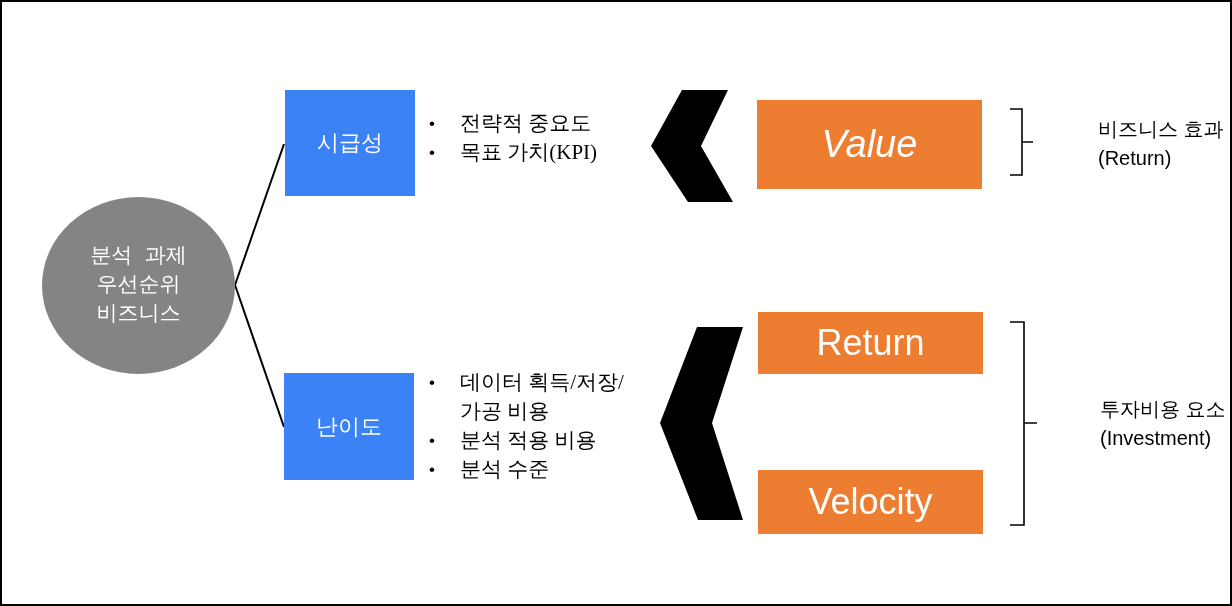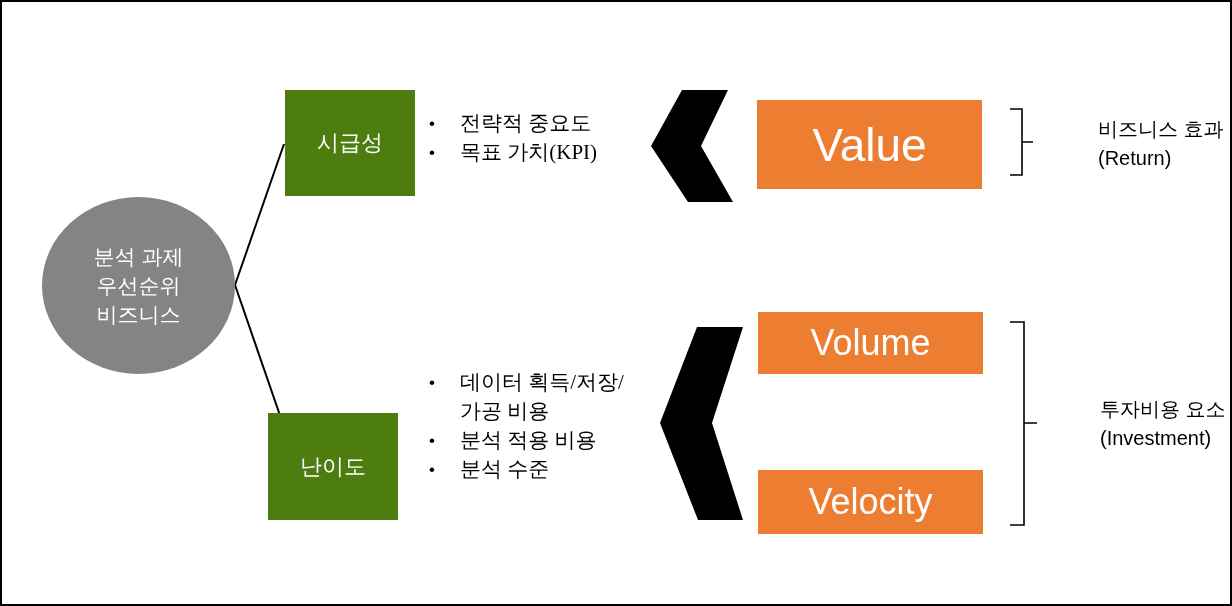--- a/index.html
+++ b/index.html
@@ -20,41 +20,42 @@
   }
   .ellipse {
     position: absolute;
     left: 40px; top: 195px;
     width: 193px; height: 177px;
     background: #848484;
     border-radius: 50%;
     display: flex;
     align-items: center;
     justify-content: center;
+    font-family: Liberation Mono, monospace;
   }
   .ellipse-text {
     color: #ffffff;
     font-size: 21px;
     line-height: 29px;
     text-align: center;
     white-space: nowrap;
   }
   .bluebox {
     position: absolute;
     width: 130px; height: 107px;
-    background: #4d7c0f;
+    background: #3b82f6;
     color: #ffffff;
     font-size: 22px;
     display: flex;
     align-items: center;
     justify-content: center;
     text-align: center;
   }
   .bluebox.urgency { left: 283px; top: 88px; height: 106px; }
-  .bluebox.difficulty { left: 266px; top: 371px; margin-top: 40px; }
+  .bluebox.difficulty { left: 282px; top: 371px; }
   .bullet-list {
     position: absolute;
     font-size: 21px;
     line-height: 29px;
     color: #000000;
   }
   .bullet-list.top { left: 421px; top: 107px; }
   .bullet-list.bottom { left: 421px; top: 366px; }
   .bullet-item { display: flex; align-items: flex-start; }
   .bullet-marker {
@@ -66,21 +67,21 @@
   }
   .bullet-text { white-space: pre-line; font-family: Liberation Serif, serif; }
   .orangebox {
     position: absolute;
     background: #ED7D31;
     color: #ffffff;
     display: flex;
     align-items: center;
     justify-content: center;
   }
-  .orangebox.value { left: 755px; top: 98px; width: 225px; height: 89px; font-size: 46px; }
+  .orangebox.value { left: 755px; top: 98px; width: 225px; height: 89px; font-size: 38px; font-style: italic; }
   .orangebox.volume { left: 756px; top: 310px; width: 225px; height: 62px; font-size: 36px; }
   .orangebox.variety { left: 756px; top: 389px; width: 225px; height: 63px; font-size: 36px; }
   .orangebox.velocity { left: 756px; top: 468px; width: 225px; height: 64px; font-size: 36px; }
   .annotation {
     position: absolute;
     color: #000000;
     font-size: 20px;
     line-height: 29px;
     white-space: nowrap;
     margin-left: 48px;
@@ -136,21 +137,21 @@
       <span class="bullet-text">분석 적용 비용</span>
     </div>
     <div class="bullet-item">
       <span class="bullet-marker">•</span>
       <span class="bullet-text">분석 수준</span>
     </div>
   </div>
 
   <div class="orangebox value">Value</div>
 
-  <div class="orangebox volume">Volume</div>
+  <div class="orangebox volume">Return</div>
 
 
   <div class="orangebox velocity">Velocity</div>
 
   <div class="annotation return">
     <div>비즈니스 효과</div>
     <div>(Return)</div>
   </div>
 
   <div class="annotation investment">

